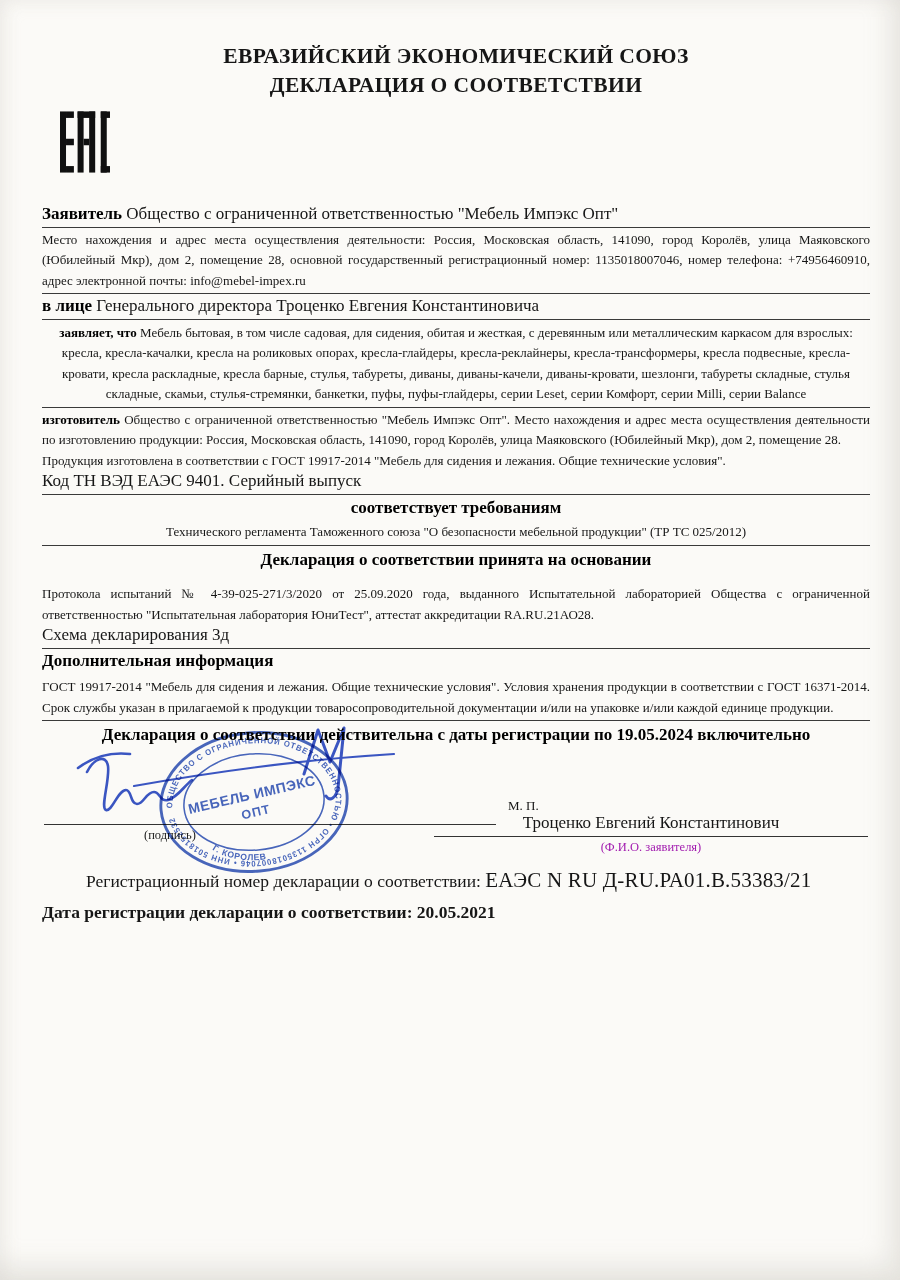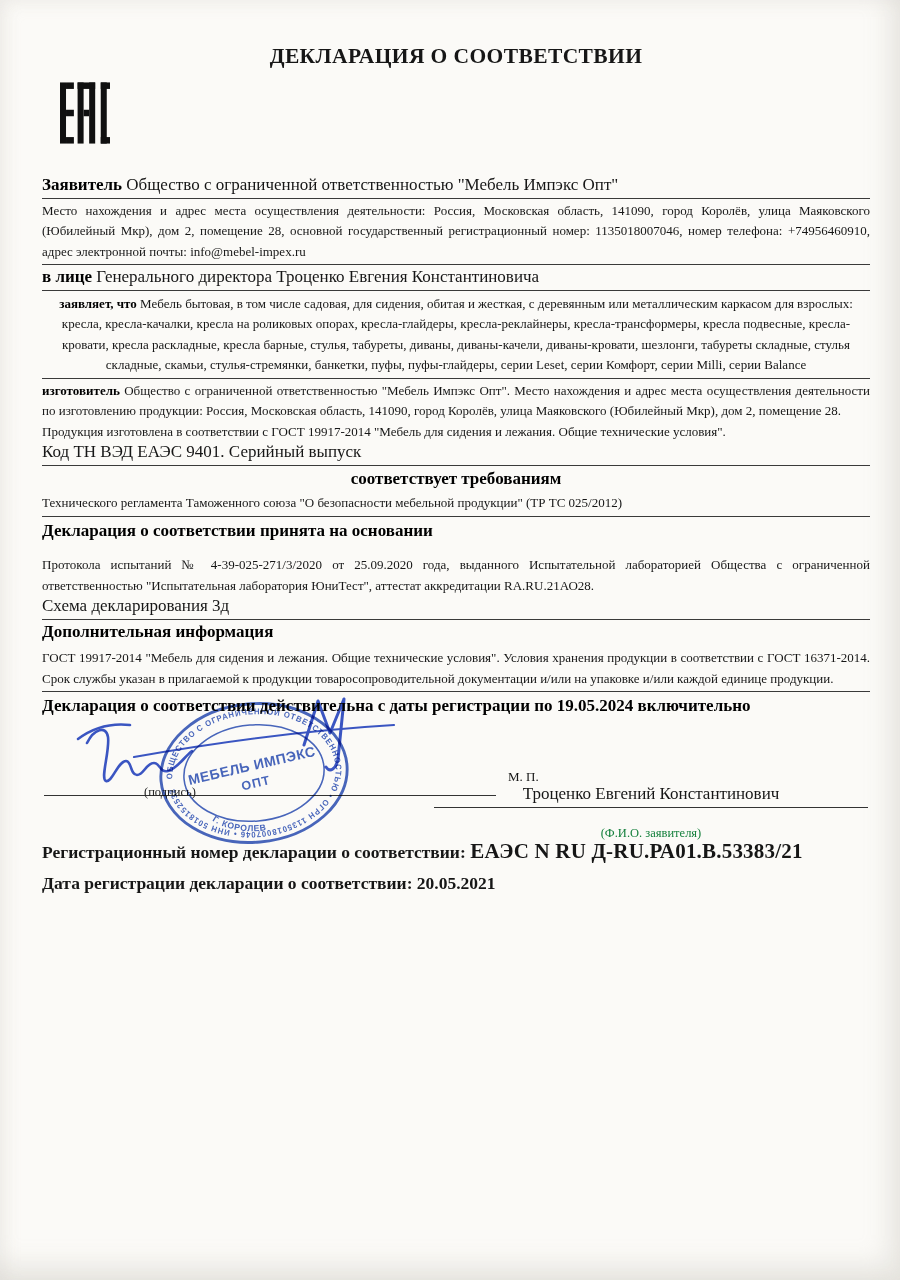--- a/index.html
+++ b/index.html
@@ -12,44 +12,45 @@
   .vignette{position:absolute;inset:0;pointer-events:none;z-index:50;
     box-shadow:inset -10px -14px 26px rgba(180,176,166,.28), inset 6px 4px 16px rgba(205,202,195,.18);}
   .content{padding:42px 30px 0 42px;}
   p{margin:0;}
   .body-text{font-size:13px;line-height:20.5px;text-align:justify;}
   .line-text{font-size:17px;line-height:20.5px;}
   b{color:#000;}
   .u{border-bottom:1.6px solid #3a3a3a;padding-bottom:2px;}
   .titles{text-align:center;font-weight:bold;font-size:21.5px;line-height:29px;letter-spacing:.4px;}
   .eac{margin:9px 0 0 18px;display:block;}
-  .mt2{margin-top:2px;}.mt3{margin-top:3px;text-align:center;}.mt4{margin-top:4px;}
+  .mt2{margin-top:2px;}.mt3{margin-top:3px;text-align:center;}.mt4{margin-top:4px;text-align:center;}
   .mt6{margin-top:6px;}.mt11{margin-top:29px;}.mt14{margin-top:14px;}
   .sig-block{position:relative;height:112px;margin-top:8px;}
   .sig-line-left{position:absolute;left:2px;top:70px;width:452px;border-top:1.5px solid #333;}
-  .sig-label-left{position:absolute;left:102px;top:60px;font-size:12.5px;color:#222;}
+  .sig-label-left{position:absolute;left:102px;top:74px;font-size:12.5px;color:#222;}
   .mp-label{position:absolute;left:466px;top:44px;font-size:13px;}
   .right-sig{position:absolute;left:392px;top:56px;width:434px;text-align:center;}
   .right-sig .name{font-size:17px;line-height:26px;border-bottom:1.5px solid #333;}
-  .right-sig .fio{font-size:12.5px;margin-top:18px;color:#15803d;}
+  .right-sig .fio{font-size:12.5px;margin-top:3px;color:#a21caf;}
   .stamp{position:absolute;left:112px;top:-28px;z-index:2;transform:rotate(-5deg);
     opacity:.88;mix-blend-mode:multiply;}
   .ink{position:absolute;left:0;top:-30px;z-index:3;mix-blend-mode:multiply;}
-  .reg-line{font-size:17.5px;font-weight:bold;margin-top:2px;}
+  .reg-line{font-size:17.5px;font-weight:normal;margin-top:2px;margin-left:44px;}
   .reg-line .val{font-size:21px;letter-spacing:.2px;}
   .date-line{font-size:17.5px;font-weight:bold;margin-top:9px;}
 </style>
 </head>
 <body>
 
 <div class="vignette"></div>
 
 <div class="content">
 
   <div class="titles">
+    <div>ЕВРАЗИЙСКИЙ ЭКОНОМИЧЕСКИЙ СОЮЗ</div>
     <div>ДЕКЛАРАЦИЯ О СООТВЕТСТВИИ</div>
   </div>
 
   <svg class="eac" width="50" height="66" viewBox="0 0 54 66" aria-hidden="true">
     <g fill="#101010">
       <rect x="0" y="0" width="6.5" height="66"></rect>
       <rect x="6.5" y="0" width="8.5" height="7"></rect>
       <rect x="6.5" y="29.5" width="8.5" height="7"></rect>
       <rect x="6.5" y="59" width="8.5" height="7"></rect>
       <rect x="19" y="0" width="6.5" height="66"></rect>

